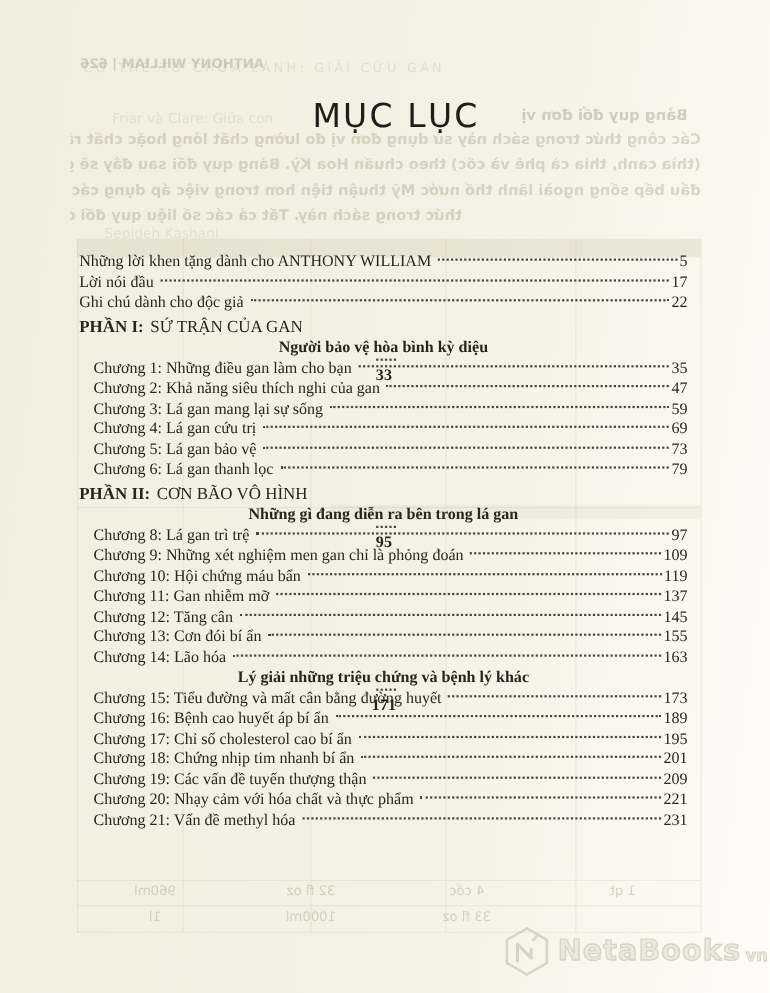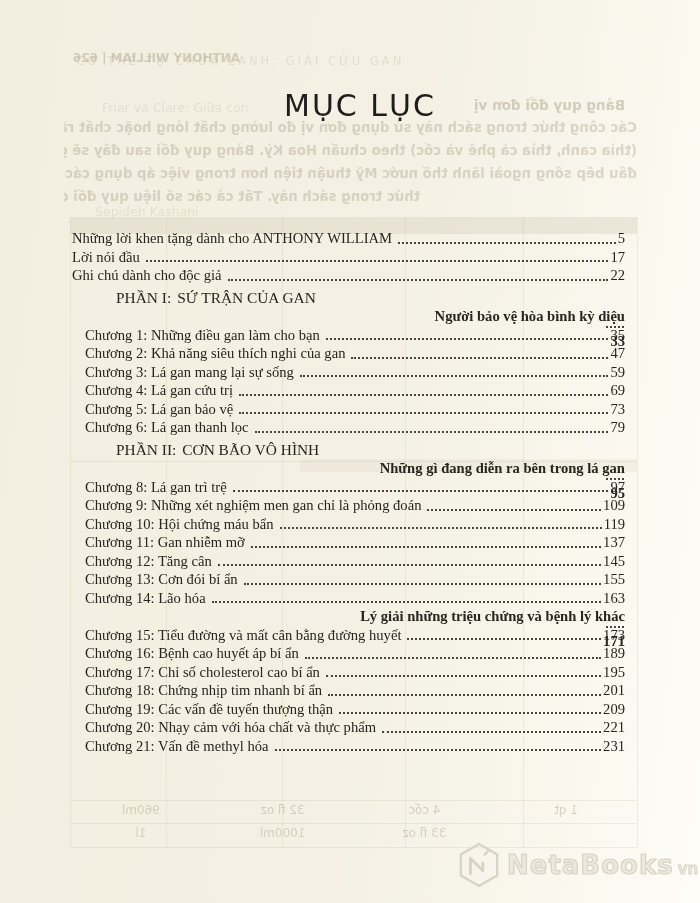--- a/index.html
+++ b/index.html
@@ -23,24 +23,24 @@
   .gh-v{position:absolute;top:217px;height:631px;width:1px;background:#b2a584;opacity:.16;}
   .gh-h{position:absolute;left:70px;width:567px;height:1px;background:#b2a584;opacity:.18;}
   .gh-trow{left:70px;width:567px;display:flex;font-size:12px;opacity:.38;filter:blur(.5px);}
   .gh-trow span{flex:1;text-align:center;}
   
   .title{
     position:absolute;left:10px;top:88px;width:700px;text-align:center;
     font-family:"DejaVu Sans",sans-serif;font-size:30px;letter-spacing:2px;color:#1d1d1b;
   }
   .toc{position:absolute;left:72px;top:229px;width:553px;font-size:14.6px;color:#26261f;}
-  .row{display:flex;align-items:flex-end;height:18.5px;line-height:18.5px;white-space:nowrap;}
+  .row{display:flex;align-items:center;height:18.5px;line-height:18.5px;white-space:nowrap;}
   .row.chapter{padding-left:13px;}
   .row.part{margin-top:4px;font-size:15.4px;}
-  .row.part .prefix{font-weight:normal;margin-right:6px;margin-left:44px;}
+  .row.part .prefix{font-weight:bold;margin-right:6px;}
   .row.sub{font-weight:bold;flex-direction:column;}
   .leader{flex:1;border-bottom:2px dotted #45453e;margin:0 1px 4px 6px;min-width:18px;}
   .pagenum{margin-left:1px;}
   
   .wm{position:absolute;left:458px;top:842px;display:flex;align-items:center;}
   .wm-text{
     font-family:"DejaVu Sans",sans-serif;font-weight:bold;font-size:26px;letter-spacing:1px;
     color:#ece8dc;-webkit-text-stroke:1.2px #d7d3c5;margin-left:7px;
   }
   .wm-suffix{

